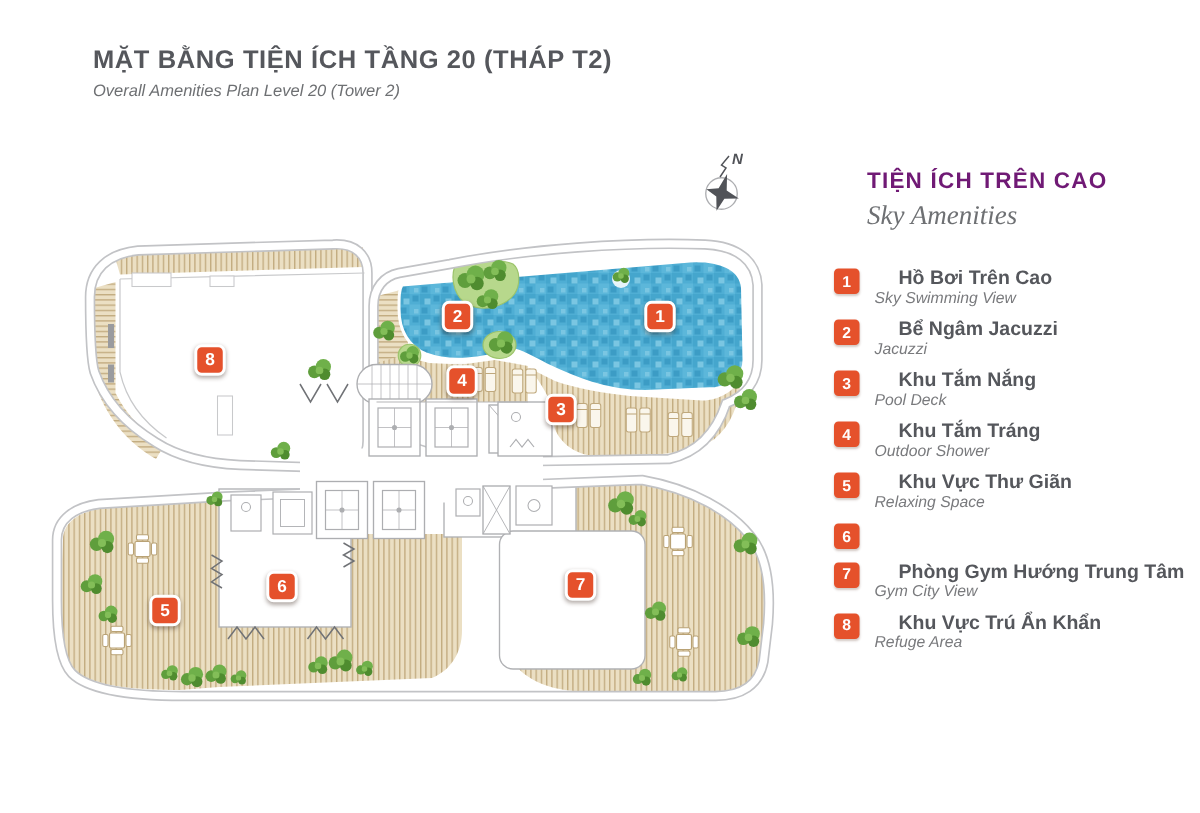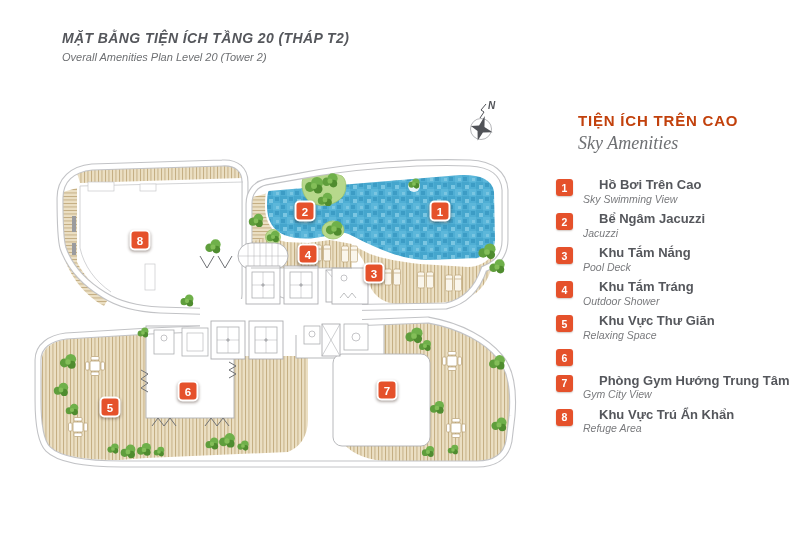--- a/index.html
+++ b/index.html
@@ -1,25 +1,25 @@
 <!DOCTYPE html>
 <html><head>
 <meta charset="utf-8">
 <style>
   html,body{margin:0;padding:0;background:#fff;}
   .stage{position:relative;width:800px;height:542px;background:#ffffff;overflow:hidden;
          font-family:"Liberation Sans",sans-serif;color:#55575C;}
   .plan-svg{position:absolute;left:0;top:0;width:800px;height:542px;}
   
   .header{position:absolute;left:62px;top:30px;}
-  .header-title{font-size:14px;font-weight:700;letter-spacing:.4px;color:#55575C;font-style:italic;}
+  .header-title{font-size:17px;font-weight:700;letter-spacing:.4px;color:#55575C;}
   .header-sub{font-style:italic;font-size:11px;color:#6E7073;margin-top:5px;}
   
   .legend{position:absolute;left:556px;top:112px;width:236px;}
-  .legend-title{font-size:15px;font-weight:700;letter-spacing:.8px;color:#c2410c;padding-left:22px;}
+  .legend-title{font-size:15px;font-weight:700;letter-spacing:.8px;color:#701a75;padding-left:22px;}
   .legend-sub{font-style:italic;font-size:18px;color:#6E7073;margin-top:4px;padding-left:22px;font-family:Liberation Serif, serif;}
   .legend-items{display:flex;flex-direction:column;gap:7.5px;margin-top:24px;}
   .legend-item{display:flex;align-items:flex-start;}
   .legend-num{flex:0 0 17px;width:17px;height:17px;border-radius:3px;background:#E5512B;
               color:#fff;font-size:10.5px;font-weight:700;display:flex;align-items:center;
               justify-content:center;box-shadow:0 1px 1.5px rgba(80,40,20,.25);margin-top:1px;}
   .legend-text{margin-left:10px;}
   .legend-vi{font-size:13px;font-weight:700;color:#55575C;line-height:1.08;padding-left:16px;}
   .legend-en{font-size:10.5px;font-style:italic;color:#797A7D;margin-top:1.5px;line-height:1.05;}
   

